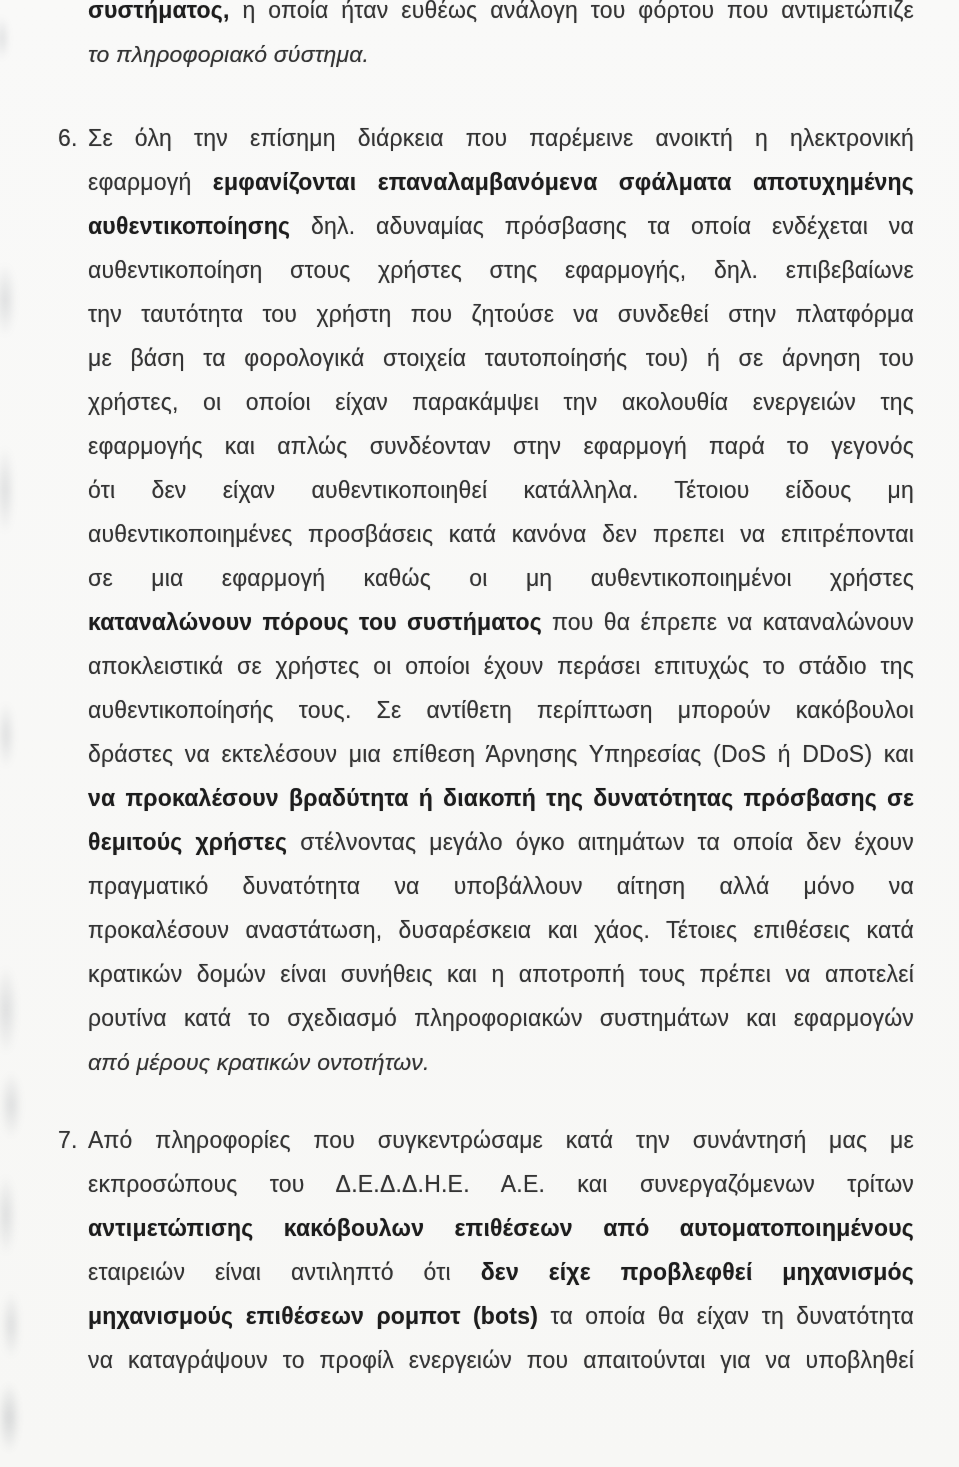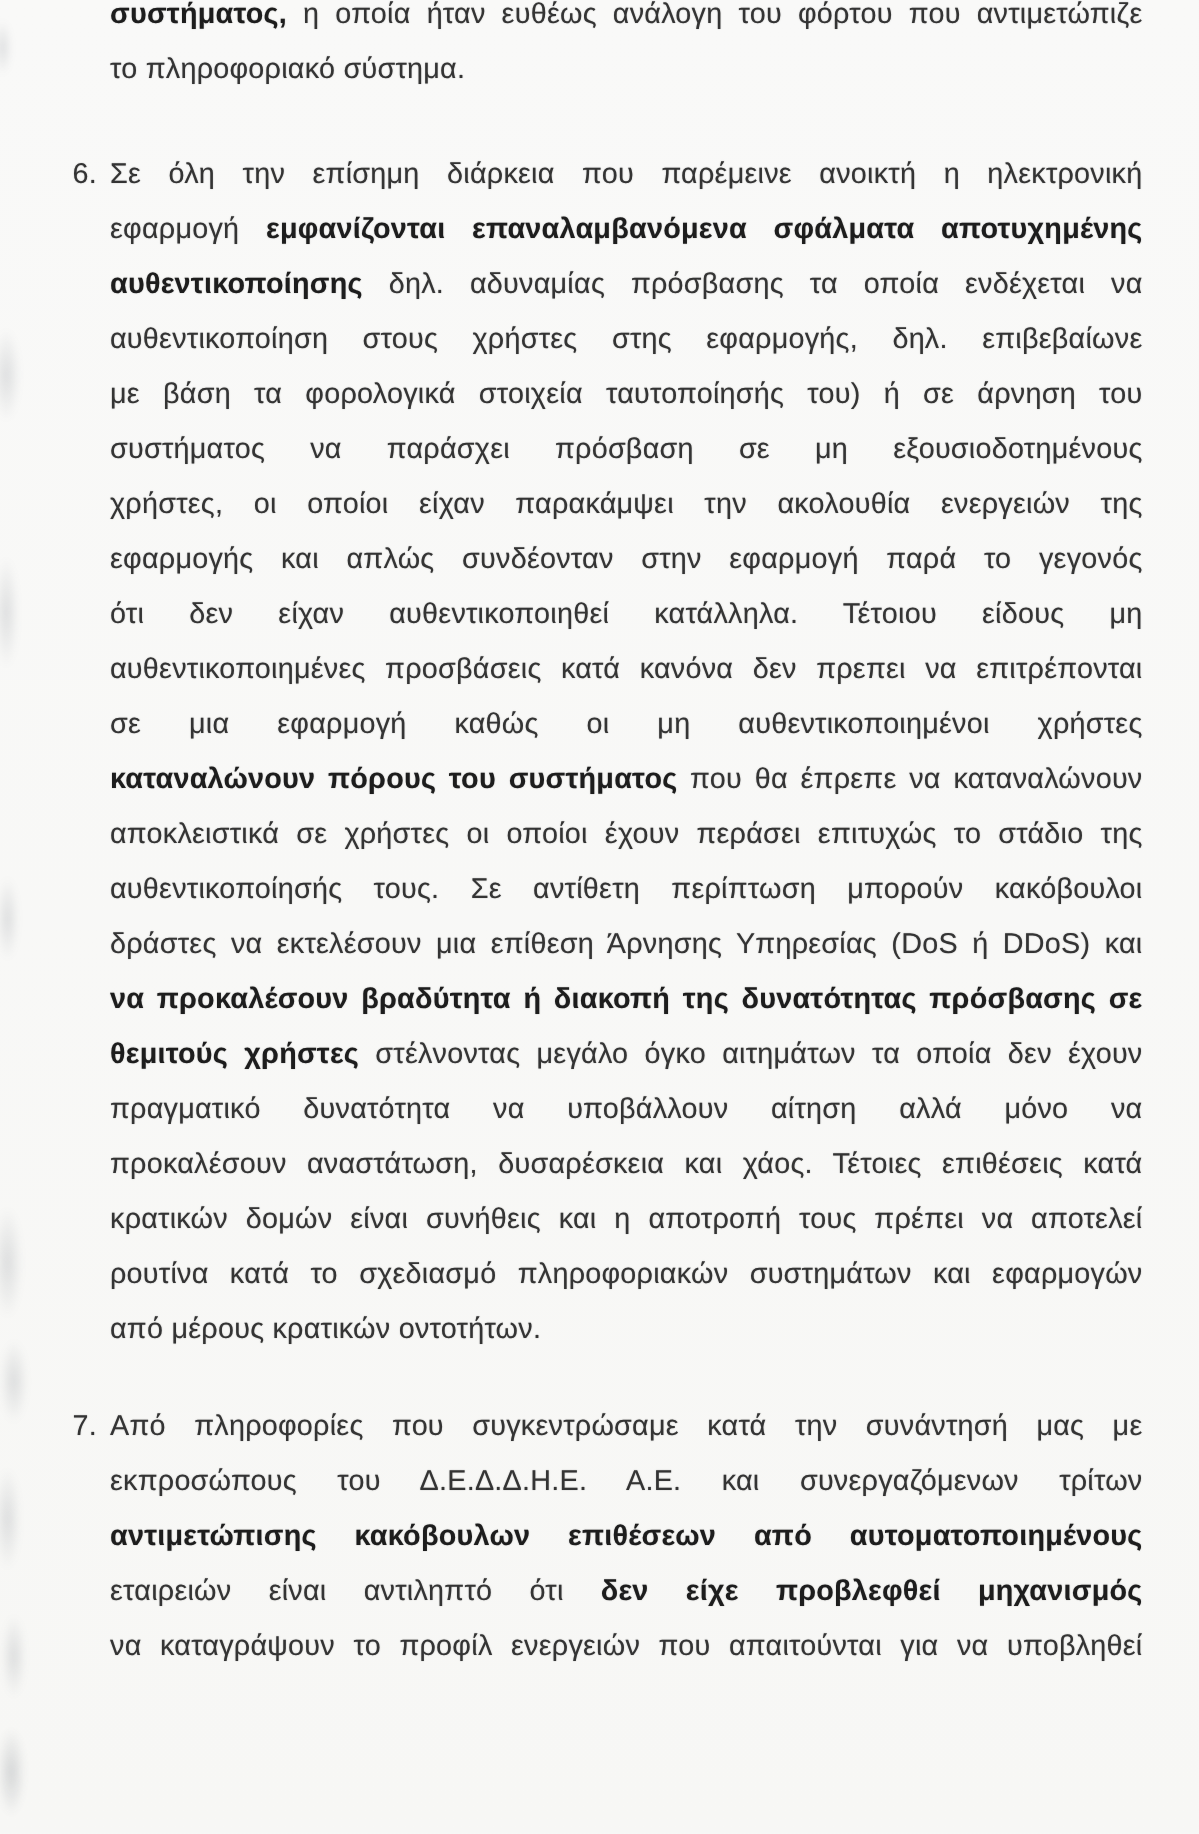--- a/index.html
+++ b/index.html
@@ -13,21 +13,21 @@
     background:linear-gradient(180deg,#f9f9f8 0%,#f7f7f5 100%);
     color:#343434;font-size:23px;letter-spacing:.2px;
   }
   .content{position:absolute;left:88px;top:-12px;width:826px;}
   .ln{
     height:44px;line-height:44px;
     text-align:justify;text-align-last:justify;
     text-shadow:0 0 1px rgba(55,55,55,.45);
     white-space:nowrap;
   }
-  .ln.left{text-align-last:left;}
+  .ln.left{text-align-last:left;font-style:italic;}
   .b{font-weight:700;color:#1d1d1d;}
   .para{position:relative;}
   .item6{margin-top:40px;}
   .item7{margin-top:34px;}
   .num{
     position:absolute;left:-30px;top:0;height:44px;line-height:44px;
     text-shadow:0 0 1px rgba(55,55,55,.45);
   }
   
   .sm{
@@ -66,22 +66,22 @@
       <div class="ln"><span class="b">συστήματος,</span><span> η οποία ήταν ευθέως ανάλογη του φόρτου που αντιμετώπιζε</span></div>
       <div class="ln left"><span>το πληροφοριακό σύστημα.</span></div>
     </div>
 
     <div class="para item6">
       <span class="num">6.</span>
       <div class="ln"><span>Σε όλη την επίσημη διάρκεια που παρέμεινε ανοικτή η ηλεκτρονική</span></div>
       <div class="ln"><span>εφαρμογή </span><span class="b">εμφανίζονται επαναλαμβανόμενα σφάλματα αποτυχημένης</span></div>
       <div class="ln"><span class="b">αυθεντικοποίησης</span><span> δηλ. αδυναμίας πρόσβασης τα οποία ενδέχεται να</span></div>
       <div class="ln"><span>αυθεντικοποίηση στους χρήστες στης εφαρμογής, δηλ. επιβεβαίωνε</span></div>
+      <div class="ln"><span>την ταυτότητα του χρήστη που ζητούσε να συνδεθεί στην πλατφόρμα</span></div>
       <div class="ln"><span>με βάση τα φορολογικά στοιχεία ταυτοποίησής του) ή σε άρνηση του</span></div>
-      <div class="ln"><span>συστήματος να παράσχει πρόσβαση σε μη εξουσιοδοτημένους</span></div>
       <div class="ln"><span>χρήστες, οι οποίοι είχαν παρακάμψει την ακολουθία ενεργειών της</span></div>
       <div class="ln"><span>εφαρμογής και απλώς συνδέονταν στην εφαρμογή παρά το γεγονός</span></div>
       <div class="ln"><span>ότι δεν είχαν αυθεντικοποιηθεί κατάλληλα. Τέτοιου είδους μη</span></div>
       <div class="ln"><span>αυθεντικοποιημένες προσβάσεις κατά κανόνα δεν πρεπει να επιτρέπονται</span></div>
       <div class="ln"><span>σε μια εφαρμογή καθώς οι μη αυθεντικοποιημένοι χρήστες</span></div>
       <div class="ln"><span class="b">καταναλώνουν πόρους του συστήματος</span><span> που θα έπρεπε να καταναλώνουν</span></div>
       <div class="ln"><span>αποκλειστικά σε χρήστες οι οποίοι έχουν περάσει επιτυχώς το στάδιο της</span></div>
       <div class="ln"><span>αυθεντικοποίησής τους. Σε αντίθετη περίπτωση μπορούν κακόβουλοι</span></div>
       <div class="ln"><span>δράστες να εκτελέσουν μια επίθεση Άρνησης Υπηρεσίας (DoS ή DDoS) και</span></div>
       <div class="ln"><span class="b">να προκαλέσουν βραδύτητα ή διακοπή της δυνατότητας πρόσβασης σε</span></div>
@@ -92,17 +92,18 @@
       <div class="ln"><span>ρουτίνα κατά το σχεδιασμό πληροφοριακών συστημάτων και εφαρμογών</span></div>
       <div class="ln left"><span>από μέρους κρατικών οντοτήτων.</span></div>
     </div>
 
     <div class="para item7">
       <span class="num">7.</span>
       <div class="ln"><span>Από πληροφορίες που συγκεντρώσαμε κατά την συνάντησή μας με</span></div>
       <div class="ln"><span>εκπροσώπους του Δ.Ε.Δ.Δ.Η.Ε. Α.Ε. και συνεργαζόμενων τρίτων</span></div>
       <div class="ln"><span class="b">αντιμετώπισης κακόβουλων επιθέσεων από αυτοματοποιημένους</span></div>
       <div class="ln"><span>εταιρειών είναι αντιληπτό ότι </span><span class="b">δεν είχε προβλεφθεί μηχανισμός</span></div>
+      <div class="ln"><span class="b">μηχανισμούς επιθέσεων ρομποτ (bots)</span><span> τα οποία θα είχαν τη δυνατότητα</span></div>
       <div class="ln"><span>να καταγράψουν το προφίλ ενεργειών που απαιτούνται για να υποβληθεί</span></div>
     </div>
 
   </div>
 </div>
 
 </body></html>

